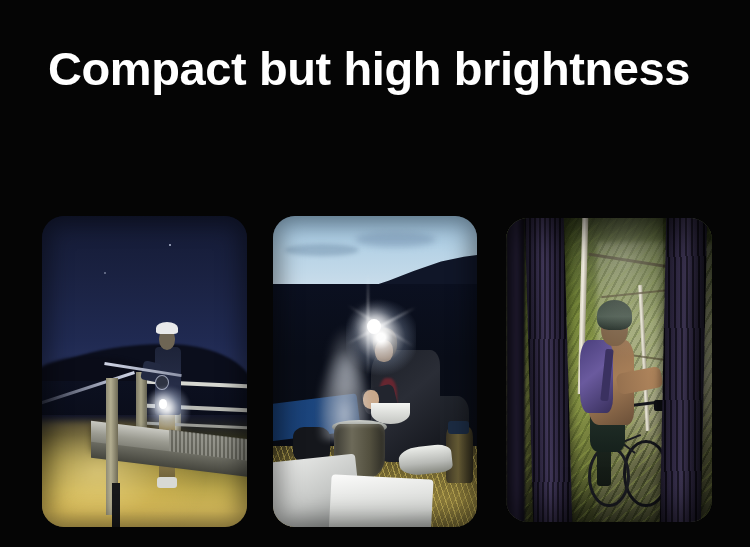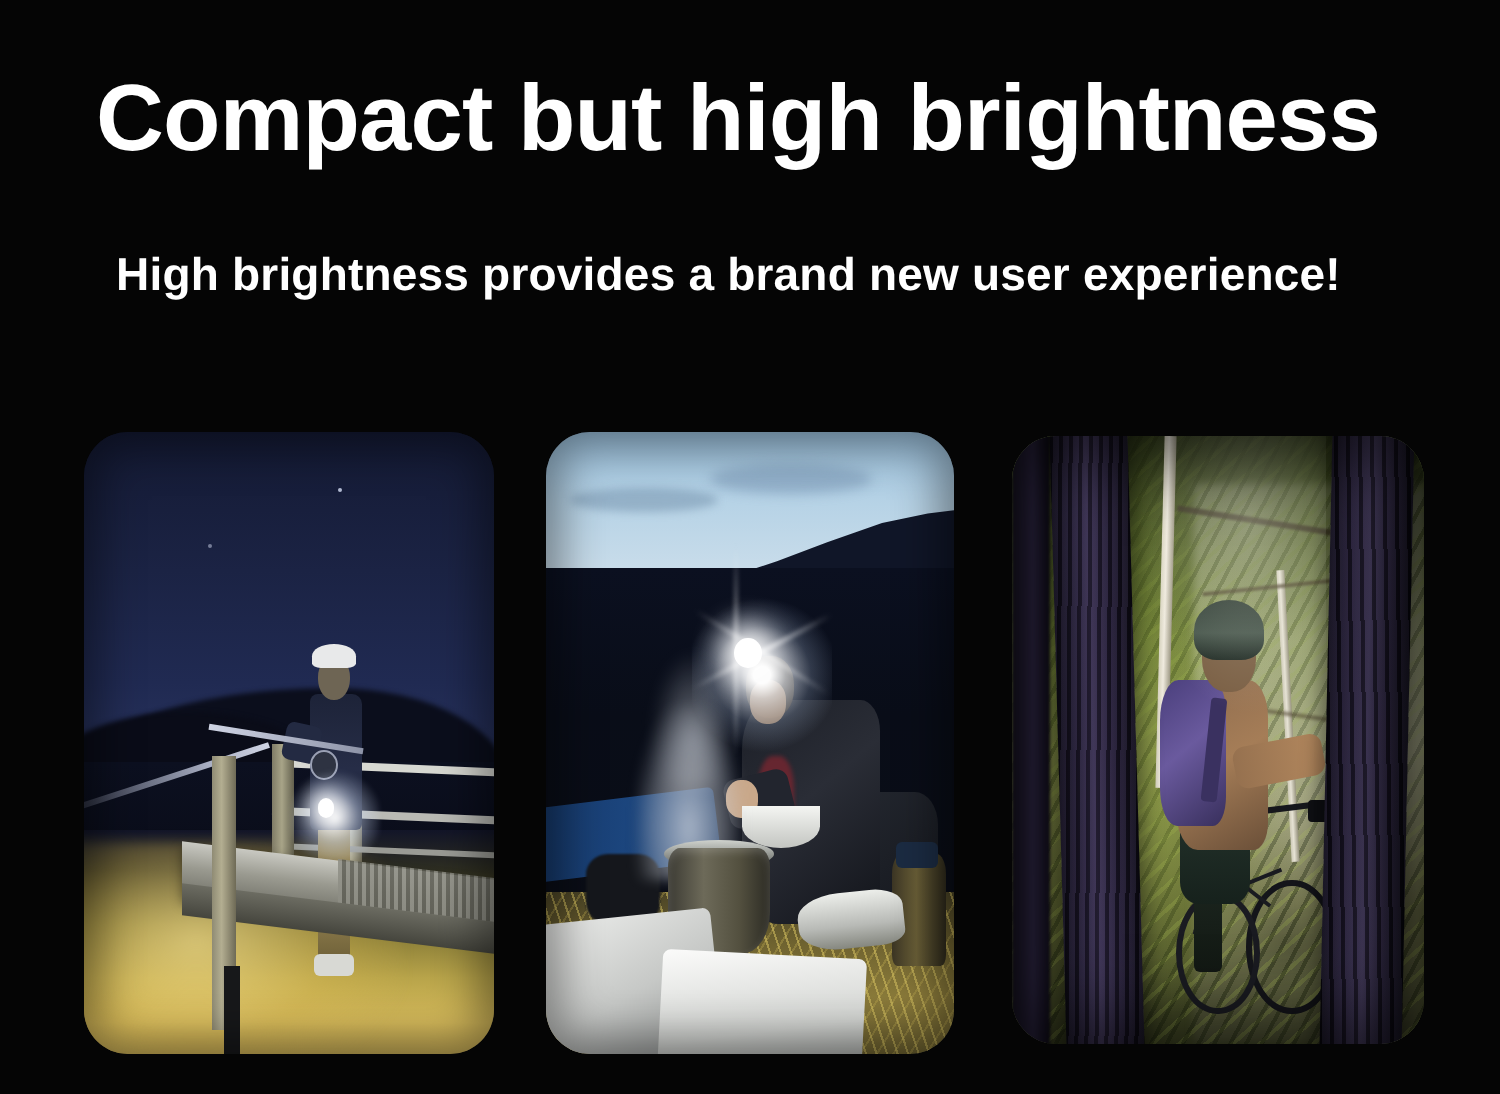--- a/index.html
+++ b/index.html
@@ -6,21 +6,21 @@
   html,body { background:#000; }
   body {
     width:750px; height:547px;
     font-family:"Liberation Sans", sans-serif;
     overflow:hidden; position:relative;
   }
   .banner { position:absolute; inset:0; background:#050505; }
 
   
   .headline {
-    position:absolute; left:48px; top:31px;
+    position:absolute; left:48px; top:41px;
     font-size:47px; line-height:56px; font-weight:bold;
     color:#ffffff; letter-spacing:-0.4px;
     white-space:nowrap;
   }
   .subhead {
     position:absolute; left:58px; top:122px;
     font-size:23px; line-height:30px; font-weight:bold;
     color:#ffffff; letter-spacing:0.1px;
     white-space:nowrap;
   }
@@ -361,21 +361,20 @@
     left:0; top:0; width:100%; height:100%;
     box-shadow:inset 0 0 22px 8px rgba(0,0,0,.42);
   }
 </style>
 </head>
 <body>
 
 <div class="banner">
 
   <div class="headline">Compact but high brightness</div>
-  <div class="subhead">High brightness provides a brand new user experience!</div>
 
   <div class="panel p1">
     <div class="scene">
       <div class="lyr p1-sky"></div>
       <div class="lyr p1-star" style="left:62%;top:9%"></div>
       <div class="lyr p1-star" style="left:30%;top:18%;opacity:.5"></div>
       <div class="lyr p1-ridge"></div>
       <div class="lyr p1-ridge2"></div>
       <div class="lyr p1-far"></div>
       <div class="lyr p1-water"></div>

